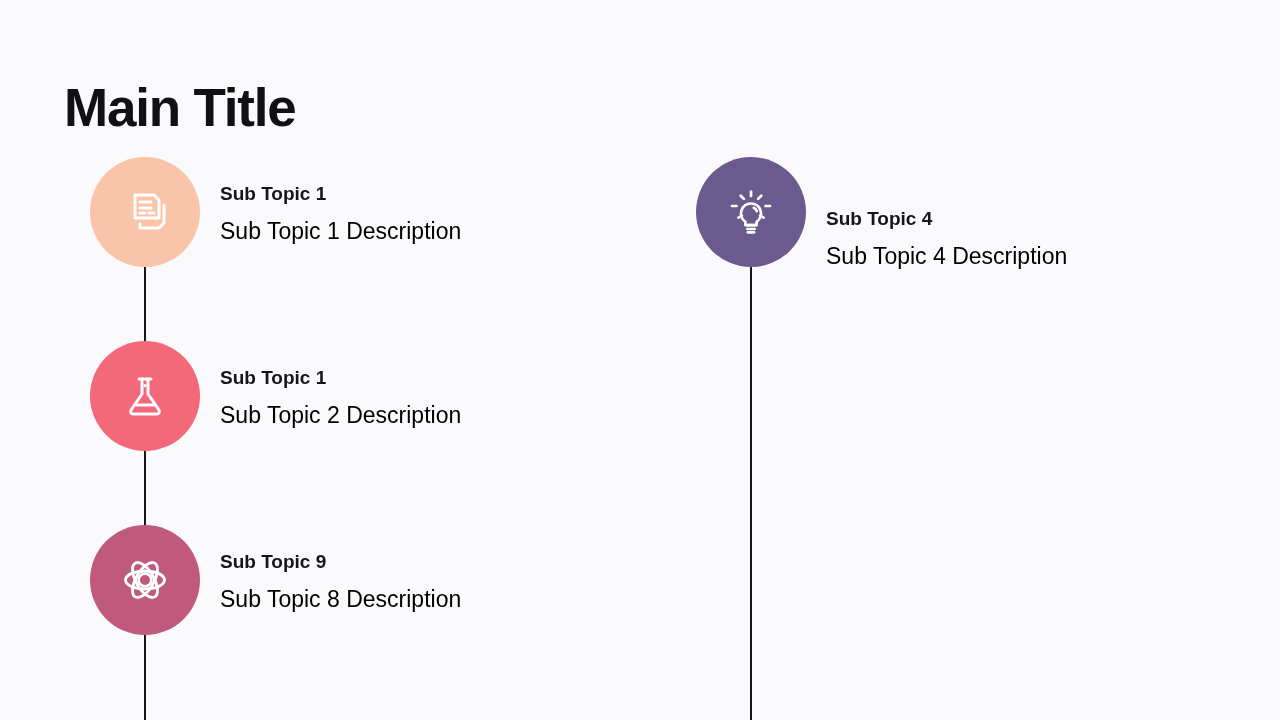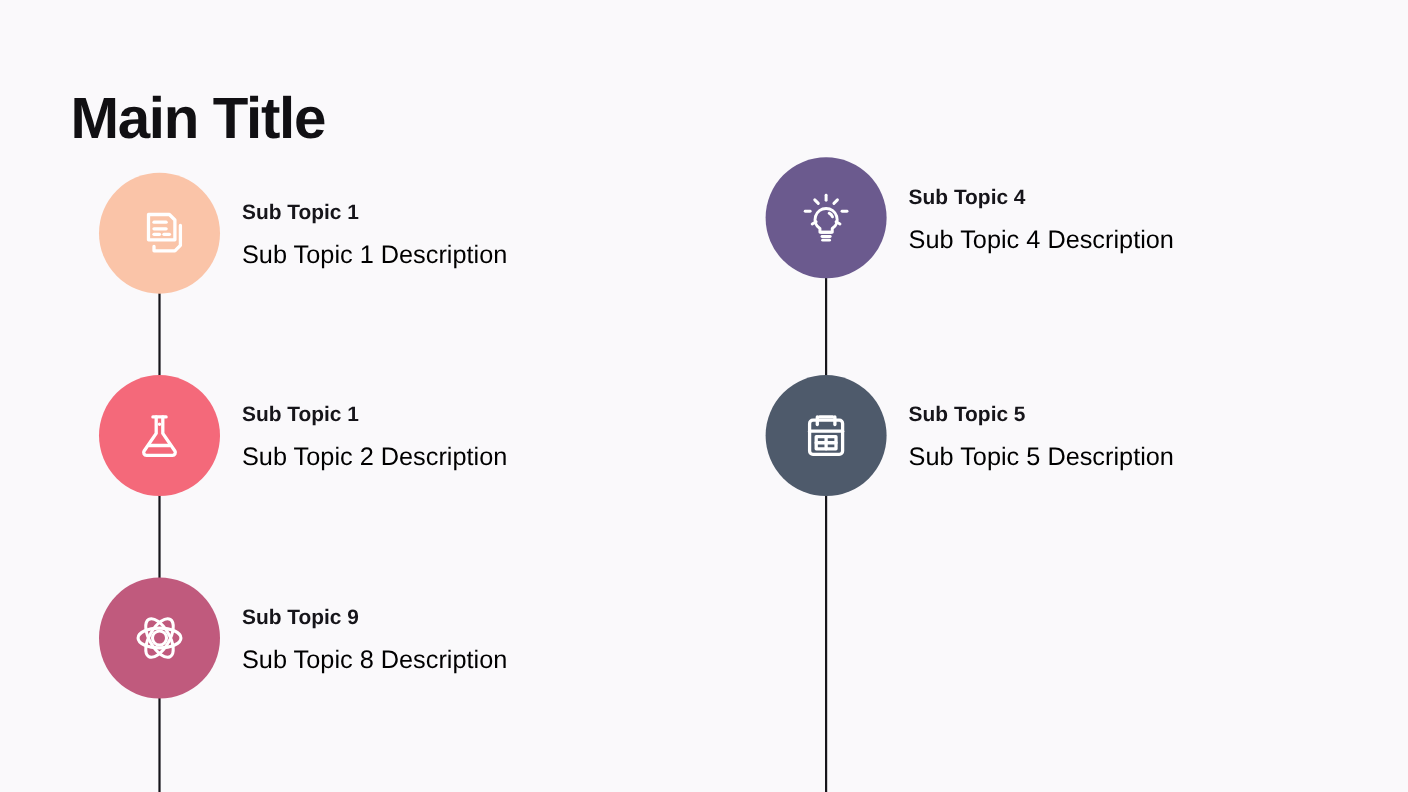--- a/index.html
+++ b/index.html
@@ -152,21 +152,21 @@
         <div class="item-desc">Sub Topic 8 Description</div>
       </div>
     </div>
 
   </div>
 
   <div class="column col-right">
 
     <div class="spine" style="top:212px; height:508px;"></div>
 
-    <div class="timeline-item" style="top:143px;">
+    <div class="timeline-item" style="top:157px;align-items:flex-end;">
       <div class="badge" style="background:#6b5a8e;">
         <span>
           <svg width="58" height="58" viewBox="0 0 58 58" fill="none" stroke="#ffffff" stroke-width="2.7" stroke-linecap="round" stroke-linejoin="round">
             <path d="M29 20.5a10 10 0 0 0-5.6 18.3v3.4h11.2v-3.4A10 10 0 0 0 29 20.5z"></path>
             <path d="M24.6 42.2h8.8"></path>
             <path d="M25.3 46h7.4"></path>
             <path d="M25.9 49.3h6.2"></path>
             <path d="M31.8 24.8a6.4 6.4 0 0 1 3 3.3"></path>
             <path d="M29 8.5v4.6"></path>
             <path d="M43.5 23H48"></path>
@@ -177,36 +177,16 @@
             <path d="M16.4 34.6l3.5-2"></path>
           </svg>
         </span>
       </div>
       <div class="item-text">
         <div class="item-title">Sub Topic 4</div>
         <div class="item-desc">Sub Topic 4 Description</div>
       </div>
     </div>
 
-    <div class="timeline-item" style="top:341px;">
-      <div class="badge" style="background:#4e5a6b;">
-        <span>
-          <svg width="56" height="56" viewBox="0 0 56 56" fill="none" stroke="#ffffff" stroke-width="3" stroke-linecap="round" stroke-linejoin="round">
-            <path d="M13 17a3 3 0 0 1 3-3h24a3 3 0 0 1 3 3v25a3 3 0 0 1-3 3H16a3 3 0 0 1-3-3V17z"></path>
-            <path d="M13 24h30"></path>
-            <path d="M20 11v7"></path>
-            <path d="M36 11v7"></path>
-            <path d="M22 11h12"></path>
-            <rect x="19" y="29" width="18" height="11"></rect>
-            <path d="M28 29v11"></path>
-            <path d="M19 34.5h18"></path>
-          </svg>
-        </span>
-      </div>
-      <div class="item-text">
-        <div class="item-title">Sub Topic 5</div>
-        <div class="item-desc">Sub Topic 5 Description</div>
-      </div>
-    </div>
 
   </div>
 
 </div>
 
 </body></html>

